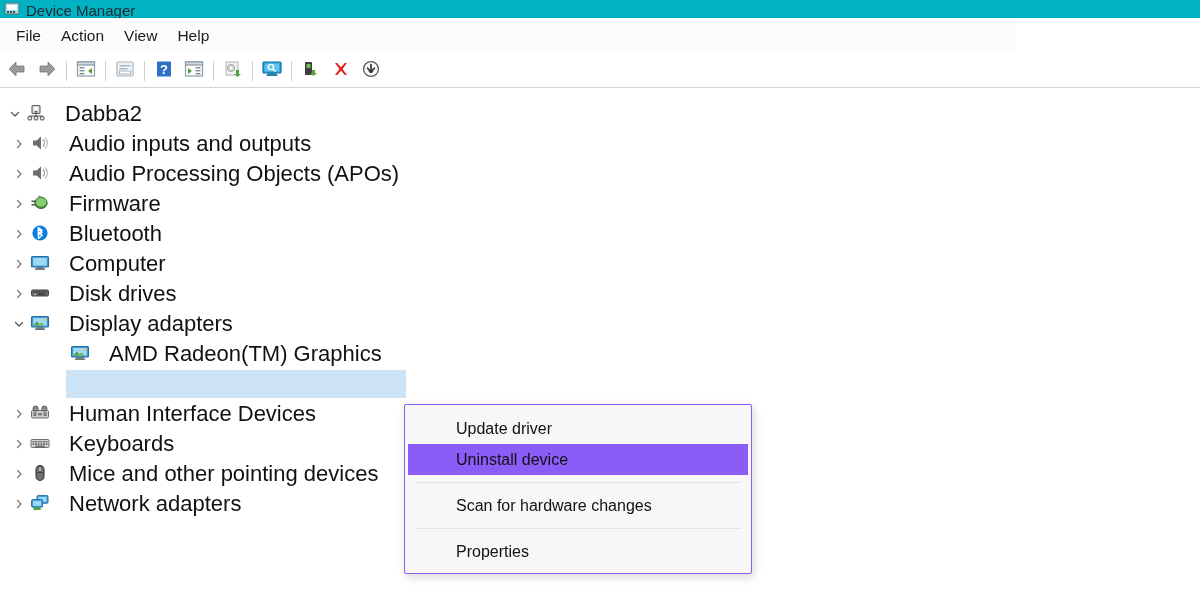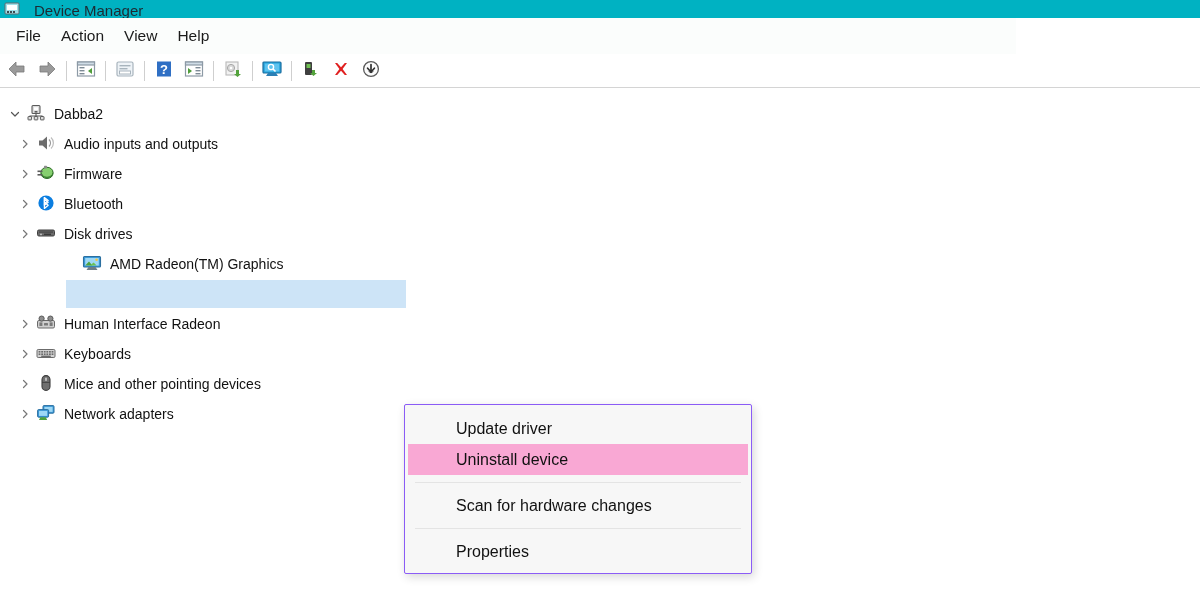--- a/index.html
+++ b/index.html
@@ -11,21 +11,20 @@
     -webkit-font-smoothing: antialiased;
   }
 
   
   #titlebar {
     position: absolute; top: 0; left: 0;
     width: 1200px; height: 18px;
     background: #00b2c2;
     display: flex; align-items: center;
     overflow: hidden;
-    gap: 8px;
   }
   #titlebar .app-icon {
     width: 16px; height: 14px;
     margin-left: 4px; margin-right: 6px;
     position: relative; flex: none;
   }
   #titlebar .title-text {
     font-size: 15px;
     color: #1c2a33;
     line-height: 15px;
@@ -90,39 +89,40 @@
     width: 22px; flex: none;
     display: flex; align-items: center; justify-content: center;
     font-size: 0;
   }
   .tree-row .ticon {
     width: 22px; height: 20px; flex: none;
     margin-right: 6px;
     position: relative;
   }
   .tree-row .tlabel {
-    font-size: 14px;
+    font-size: 22px;
     color: #111111;
     white-space: nowrap;
     line-height: 20px;
+    margin-left: 11px;
   }
   .tree-row.selected .sel-bg {
     position: absolute;
     left: 0; top: 1px;
     height: 28px;
     background: #cde4f7;
     z-index: 0;
   }
   .tree-row .row-inner {
     display: flex; align-items: center; position: relative; z-index: 1;
   }
 
   .depth-0 { padding-left: 4px; }
-  .depth-1 { padding-left: 14px; }
-  .depth-2 { padding-left: 60px; }
+  .depth-1 { padding-left: 8px; }
+  .depth-2 { padding-left: 48px; }
 
   
   .chev svg { display: block; }
 
   
   #ctxmenu {
     position: absolute;
     left: 404px; top: 404px;
     width: 348px;
     background: #f7f7f7;
@@ -338,20 +338,35 @@
       </div>
     </div>
     <div class="tree-row">
       <div class="row-inner depth-1">
         <span class="chev">
           <svg width="12" height="12" viewBox="0 0 12 12">
             <path d="M4.5 2.5 L8 6 L4.5 9.5" fill="none" stroke="#777777" stroke-width="1.2" stroke-linecap="round" stroke-linejoin="round"></path>
           </svg>
         </span>
         <span class="ticon"><svg width="20" height="18" viewBox="0 0 20 18">
+            <path d="M3 6.5 L6.5 6.5 L11 2.5 L11 15.5 L6.5 11.5 L3 11.5 Z" fill="#6d6d6d"></path>
+            <path d="M13 5.5 A5 5 0 0 1 13 12.5" fill="none" stroke="#9a9a9a" stroke-width="1.3"></path>
+            <path d="M15 3.5 A7.5 7.5 0 0 1 15 14.5" fill="none" stroke="#bcbcbc" stroke-width="1.2"></path>
+          </svg></span>
+        <span class="tlabel">Audio Processing Objects (APOs)</span>
+      </div>
+    </div>
+    <div class="tree-row">
+      <div class="row-inner depth-1">
+        <span class="chev">
+          <svg width="12" height="12" viewBox="0 0 12 12">
+            <path d="M4.5 2.5 L8 6 L4.5 9.5" fill="none" stroke="#777777" stroke-width="1.2" stroke-linecap="round" stroke-linejoin="round"></path>
+          </svg>
+        </span>
+        <span class="ticon"><svg width="20" height="18" viewBox="0 0 20 18">
             <ellipse cx="11" cy="9.5" rx="6" ry="5" fill="#59b14a" stroke="#2f6f28" stroke-width="1"></ellipse>
             <ellipse cx="11" cy="8.3" rx="6" ry="5" fill="#86cf6f" stroke="#2f6f28" stroke-width="1"></ellipse>
             <rect x="1.5" y="6.5" width="5" height="1.6" fill="#5b5b5b"></rect>
             <rect x="1.5" y="10" width="5" height="1.6" fill="#5b5b5b"></rect>
             <rect x="8" y="1.8" width="3" height="2.6" rx="0.6" fill="#8b8b8b"></rect>
           </svg></span>
         <span class="tlabel">Firmware</span>
       </div>
     </div>
     <div class="tree-row">
@@ -370,39 +385,72 @@
       </div>
     </div>
     <div class="tree-row">
       <div class="row-inner depth-1">
         <span class="chev">
           <svg width="12" height="12" viewBox="0 0 12 12">
             <path d="M4.5 2.5 L8 6 L4.5 9.5" fill="none" stroke="#777777" stroke-width="1.2" stroke-linecap="round" stroke-linejoin="round"></path>
           </svg>
         </span>
         <span class="ticon"><svg width="20" height="18" viewBox="0 0 20 18">
+            <rect x="1.5" y="2.5" width="17" height="10.5" rx="1" fill="#3b9ad9" stroke="#2b6f9f" stroke-width="1.1"></rect>
+            <rect x="3.2" y="4" width="13.6" height="7.6" fill="#9ed8f5"></rect>
+            <path d="M6.5 13 L13.5 13 L15.5 16 L4.5 16 Z" fill="#6f7d86"></path>
+          </svg></span>
+        <span class="tlabel">Computer</span>
+      </div>
+    </div>
+    <div class="tree-row">
+      <div class="row-inner depth-1">
+        <span class="chev">
+          <svg width="12" height="12" viewBox="0 0 12 12">
+            <path d="M4.5 2.5 L8 6 L4.5 9.5" fill="none" stroke="#777777" stroke-width="1.2" stroke-linecap="round" stroke-linejoin="round"></path>
+          </svg>
+        </span>
+        <span class="ticon"><svg width="20" height="18" viewBox="0 0 20 18">
             <rect x="1.5" y="6" width="17" height="6" rx="1.4" fill="#6b6b6b" stroke="#3f3f3f" stroke-width="1"></rect>
             <rect x="3" y="7.4" width="14" height="1.4" fill="#4a4a4a"></rect>
             <circle cx="5" cy="10.4" r="0.9" fill="#c9c9c9"></circle>
             <rect x="8" y="9.6" width="7" height="1.4" fill="#3a3a3a"></rect>
           </svg></span>
         <span class="tlabel">Disk drives</span>
       </div>
     </div>
     <div class="tree-row">
-      <div class="row-inner depth-2">
-        <span class="chev"></span>
+      <div class="row-inner depth-1">
+        <span class="chev">
+          <svg width="12" height="12" viewBox="0 0 12 12">
+            <path d="M2.5 4.5 L6 8 L9.5 4.5" fill="none" stroke="#555555" stroke-width="1.2" stroke-linecap="round" stroke-linejoin="round"></path>
+          </svg>
+        </span>
         <span class="ticon"><svg width="20" height="18" viewBox="0 0 20 18">
             <rect x="1.5" y="2.5" width="17" height="10.5" rx="1" fill="#3b9ad9" stroke="#2b6f9f" stroke-width="1.1"></rect>
             <rect x="3.2" y="4" width="13.6" height="7.6" fill="#9ed8f5"></rect>
             <path d="M3.2 11.6 L7 7.4 L10.4 11.6 Z" fill="#4fa33c"></path>
             <path d="M8 11.6 L11.6 8.4 L14.6 11.6 Z" fill="#6cc054"></path>
             <circle cx="14.6" cy="5.8" r="1.3" fill="#f2c542"></circle>
             <path d="M6.5 13 L13.5 13 L15.5 16 L4.5 16 Z" fill="#6f7d86"></path>
           </svg></span>
+        <span class="tlabel">Display adapters</span>
+      </div>
+    </div>
+    <div class="tree-row">
+      <div class="row-inner depth-2">
+        <span class="chev"></span>
+        <span class="ticon"><svg width="20" height="18" viewBox="0 0 20 18">
+            <rect x="1.5" y="2.5" width="17" height="10.5" rx="1" fill="#3b9ad9" stroke="#2b6f9f" stroke-width="1.1"></rect>
+            <rect x="3.2" y="4" width="13.6" height="7.6" fill="#9ed8f5"></rect>
+            <path d="M3.2 11.6 L7 7.4 L10.4 11.6 Z" fill="#4fa33c"></path>
+            <path d="M8 11.6 L11.6 8.4 L14.6 11.6 Z" fill="#6cc054"></path>
+            <circle cx="14.6" cy="5.8" r="1.3" fill="#f2c542"></circle>
+            <path d="M6.5 13 L13.5 13 L15.5 16 L4.5 16 Z" fill="#6f7d86"></path>
+          </svg></span>
         <span class="tlabel">AMD Radeon(TM) Graphics</span>
       </div>
     </div>
     <div class="tree-row selected">
       <div class="sel-bg" style="background: rgb(205, 228, 247); left: 66px; width: 340px;"></div>
     </div>
     <div class="tree-row">
       <div class="row-inner depth-1">
         <span class="chev">
           <svg width="12" height="12" viewBox="0 0 12 12">
@@ -410,21 +458,21 @@
           </svg>
         </span>
         <span class="ticon"><svg width="20" height="18" viewBox="0 0 20 18">
             <rect x="1.5" y="6.5" width="17" height="7.5" rx="1.4" fill="#cfcfcf" stroke="#6a6a6a" stroke-width="1"></rect>
             <circle cx="5.6" cy="4.6" r="2.6" fill="#8d8d8d" stroke="#5a5a5a" stroke-width="1"></circle>
             <circle cx="14.4" cy="4.6" r="2.6" fill="#8d8d8d" stroke="#5a5a5a" stroke-width="1"></circle>
             <rect x="3.4" y="8.4" width="3" height="3.6" fill="#7a7a7a"></rect>
             <rect x="13.6" y="8.4" width="3" height="3.6" fill="#7a7a7a"></rect>
             <rect x="8" y="9" width="4" height="2.6" rx="0.6" fill="#7a7a7a"></rect>
           </svg></span>
-        <span class="tlabel">Human Interface Radeon</span>
+        <span class="tlabel">Human Interface Devices</span>
       </div>
     </div>
     <div class="tree-row">
       <div class="row-inner depth-1">
         <span class="chev">
           <svg width="12" height="12" viewBox="0 0 12 12">
             <path d="M4.5 2.5 L8 6 L4.5 9.5" fill="none" stroke="#777777" stroke-width="1.2" stroke-linecap="round" stroke-linejoin="round"></path>
           </svg>
         </span>
         <span class="ticon"><svg width="20" height="18" viewBox="0 0 20 18">
@@ -477,21 +525,21 @@
           </svg></span>
         <span class="tlabel">Network adapters</span>
       </div>
     </div>
   </div>
 
 <div id="ctxmenu">
     <div class="ctx-item">
       <span>Update driver</span>
     </div>
-    <div class="ctx-item highlight" style="background: #f9a8d4;">
+    <div class="ctx-item highlight" style="background: #8b5cf6;">
       <span>Uninstall device</span>
     </div>
     <div class="ctx-sep"></div>
     <div class="ctx-item">
       <span>Scan for hardware changes</span>
     </div>
     <div class="ctx-sep"></div>
     <div class="ctx-item bold">
       <span>Properties</span>
     </div>

